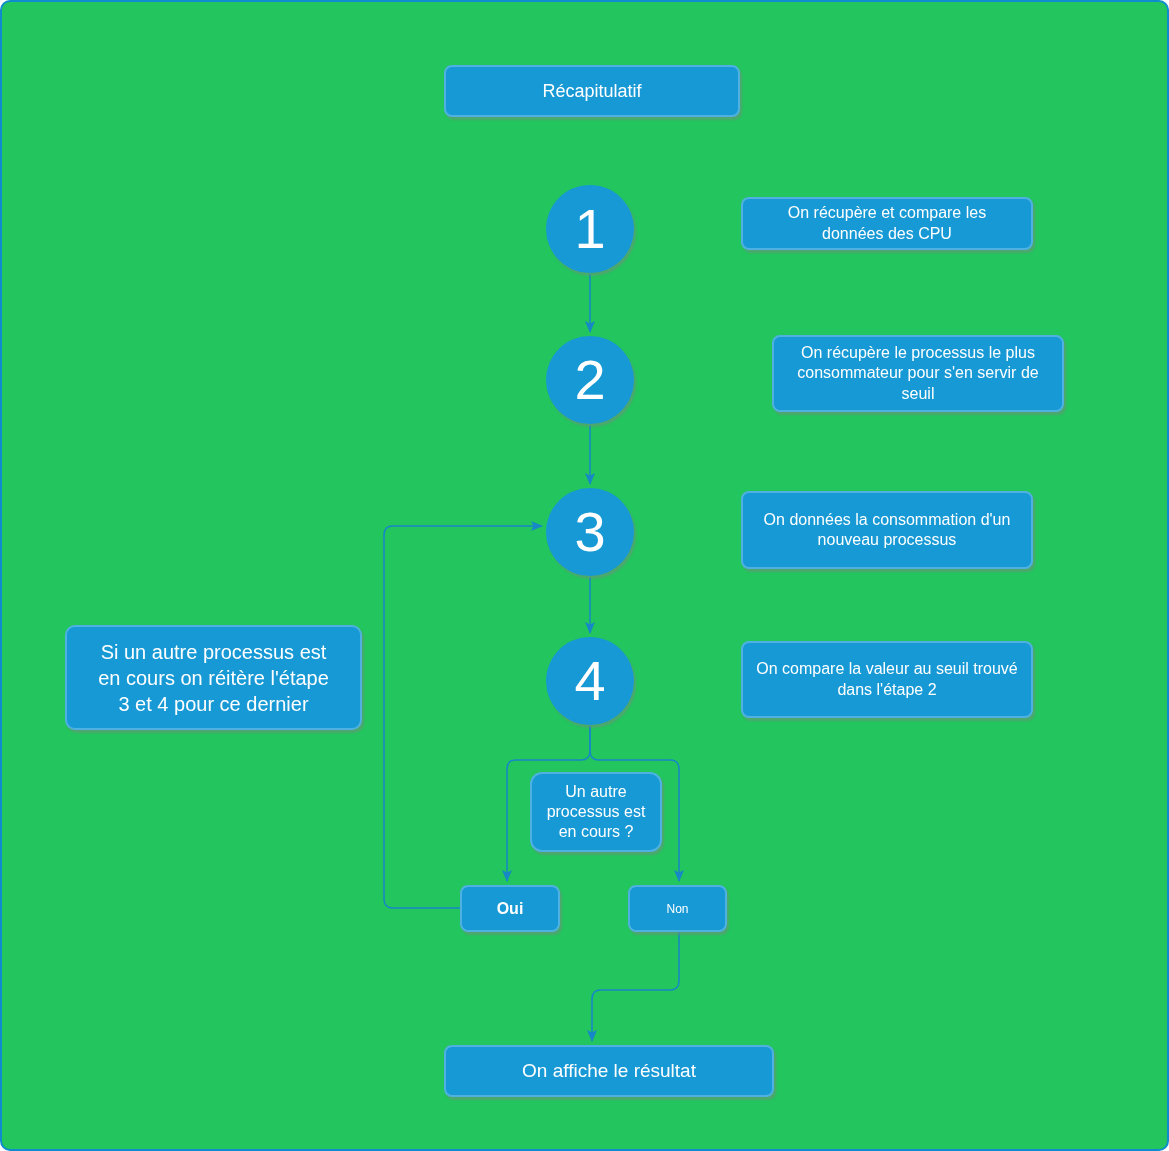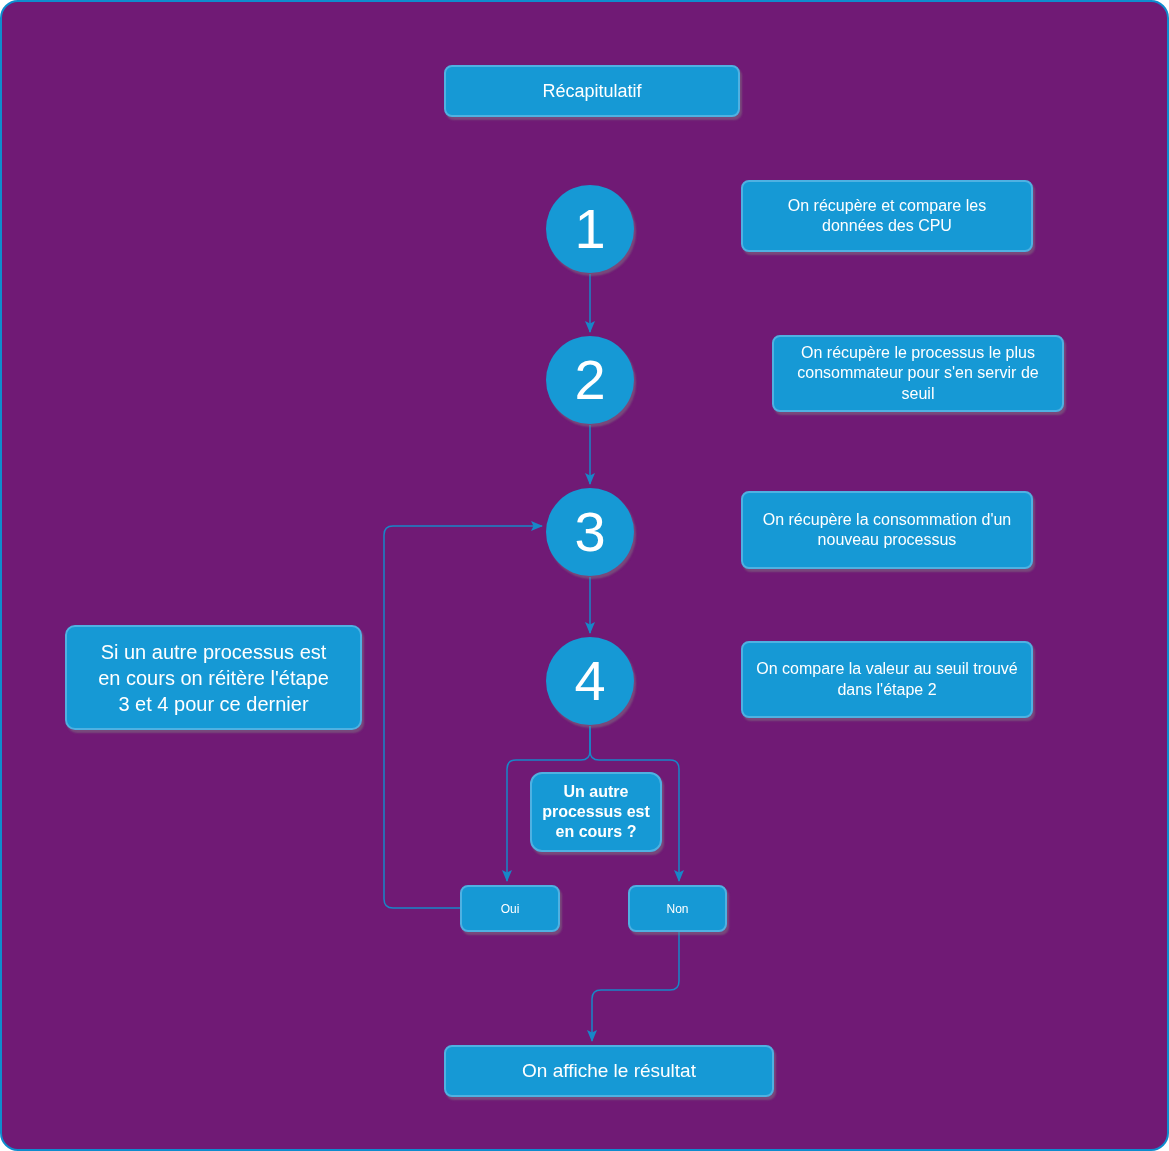--- a/index.html
+++ b/index.html
@@ -12,23 +12,23 @@
   }
   * { margin: 0; padding: 0; box-sizing: border-box; }
   html, body { background: #ffffff; }
   body {
     font-family: "Liberation Sans", "DejaVu Sans", sans-serif;
     width: 1169px; height: 1151px;
   }
   .canvas {
     position: relative;
     width: 1169px; height: 1151px;
-    background: #701a75;
+    background: #22c55e;
     border: 2px solid var(--c-frame);
-    border-radius: 18px;
+    border-radius: 10px;
     overflow: hidden;
   }
   svg.connectors {
     position: absolute; left: 0; top: 0;
     width: 1169px; height: 1151px;
     z-index: 1;
     pointer-events: none;
   }
   svg.connectors path.link {
     fill: none;
@@ -54,36 +54,35 @@
     font-size: 56px;
     font-weight: 400;
     line-height: 1;
   }
   .title-node   { left: 442px; top: 63px;  width: 296px; height: 52px; font-size: 18px; }
   .circle-1 { top: 183px; }
   .circle-2 { top: 334px; }
   .circle-3 { top: 486px; }
   .circle-4 { top: 635px; }
   .step-label { left: 739px; width: 292px; font-size: 16px; line-height: 1.28; padding: 6px 12px; }
-  .step-label-1 { top: 178px; height: 72px; }
+  .step-label-1 { top: 195px; height: 53px; }
   .step-label-2 { top: 333px; height: 77px; margin-left: 31px; }
   .step-label-3 { top: 489px; height: 78px; }
   .step-label-4 { top: 639px; height: 77px; }
   .note-box {
     left: 63px; top: 623px; width: 297px; height: 105px;
     font-size: 20px; line-height: 1.3; border-radius: 10px;
     padding: 8px 24px;
   }
   .decision-box {
     left: 528px; top: 770px; width: 132px; height: 80px;
     font-size: 16px; line-height: 1.25; border-radius: 12px;
     padding: 0 8px;
-    font-weight: bold;
   }
-  .yes-box { left: 458px; top: 883px; width: 100px; height: 47px; font-size: 12px; }
+  .yes-box { left: 458px; top: 883px; width: 100px; height: 47px; font-size: 16px; font-weight: bold; }
   .no-box  { left: 626px; top: 883px; width: 99px;  height: 47px; font-size: 12px; }
   .result-node { left: 442px; top: 1043px; width: 330px; height: 52px; font-size: 19px; }
 </style>
 </head>
 <body>
 
 <div class="canvas">
 
   <svg class="connectors" viewBox="0 0 1169 1151" xmlns="http://www.w3.org/2000/svg">
     <defs>
@@ -102,21 +101,21 @@
 
   <div class="node rect title-node">Récapitulatif</div>
 
   <div class="node circle circle-1">1</div>
   <div class="node rect step-label step-label-1">On récupère et compare les données des CPU</div>
 
   <div class="node circle circle-2">2</div>
   <div class="node rect step-label step-label-2">On récupère le processus le plus consommateur pour s'en servir de seuil</div>
 
   <div class="node circle circle-3">3</div>
-  <div class="node rect step-label step-label-3">On récupère la consommation d'un nouveau processus</div>
+  <div class="node rect step-label step-label-3">On données la consommation d'un nouveau processus</div>
 
   <div class="node circle circle-4">4</div>
   <div class="node rect step-label step-label-4">On compare la valeur au seuil trouvé dans l'étape 2</div>
 
   <div class="node rect note-box">Si un autre processus est en cours on réitère l'étape 3 et 4 pour ce dernier</div>
 
   <div class="node rect decision-box">Un autre processus est en cours ?</div>
 
   <div class="node rect yes-box">Oui</div>
 

